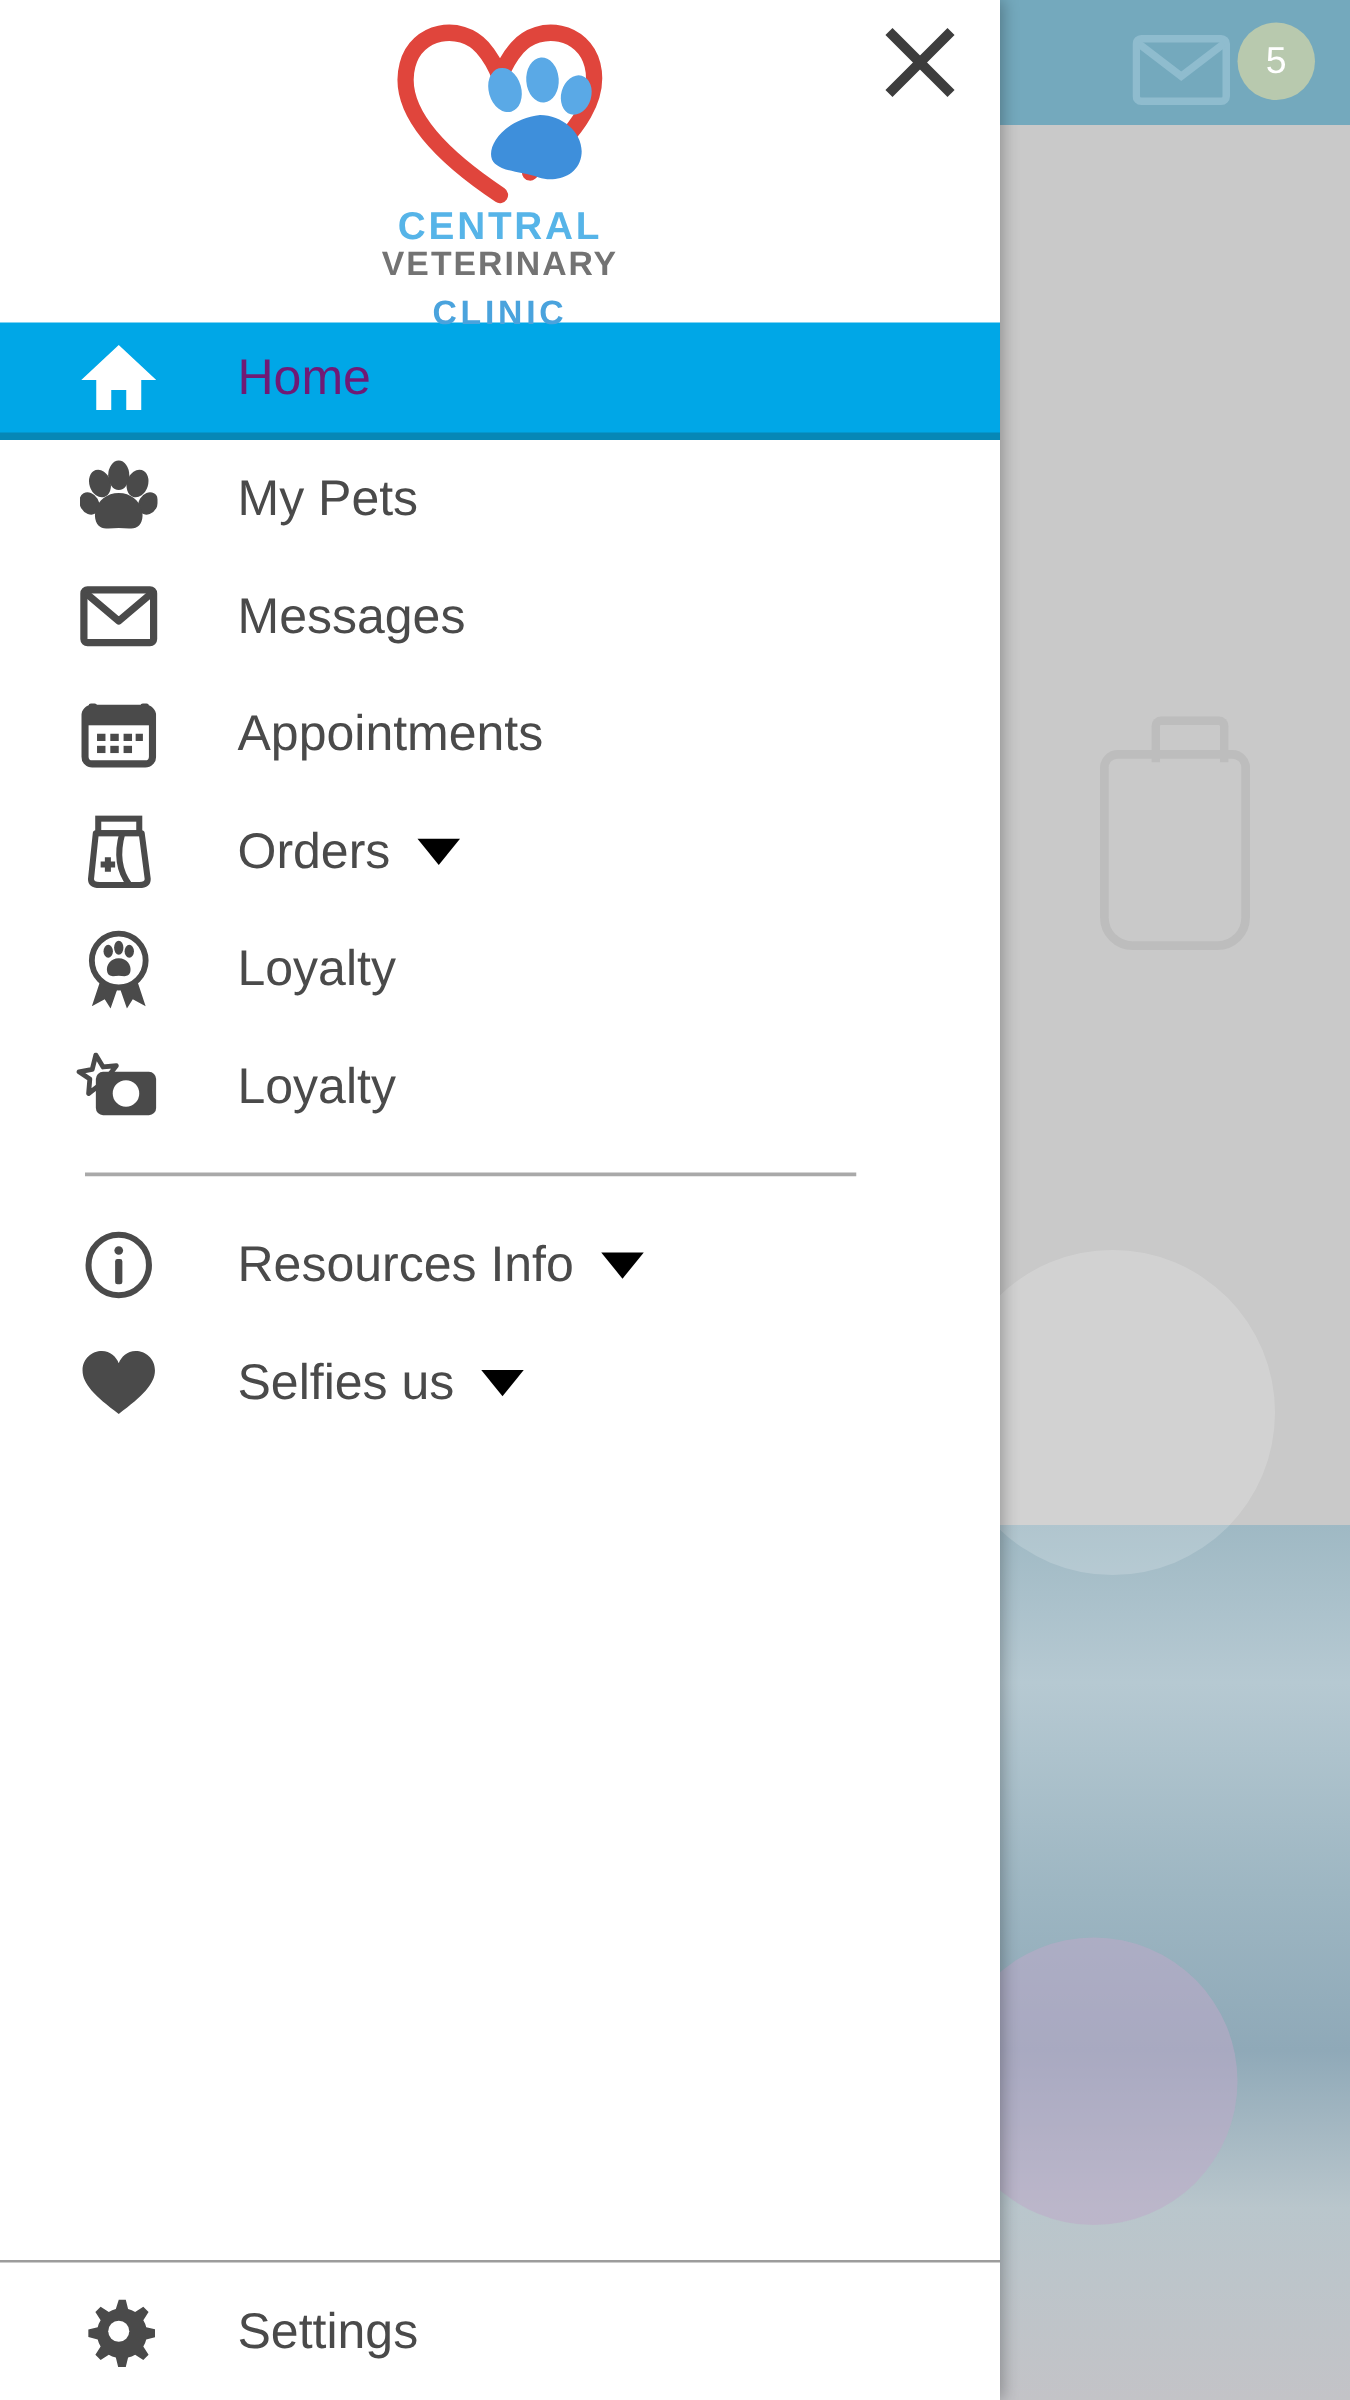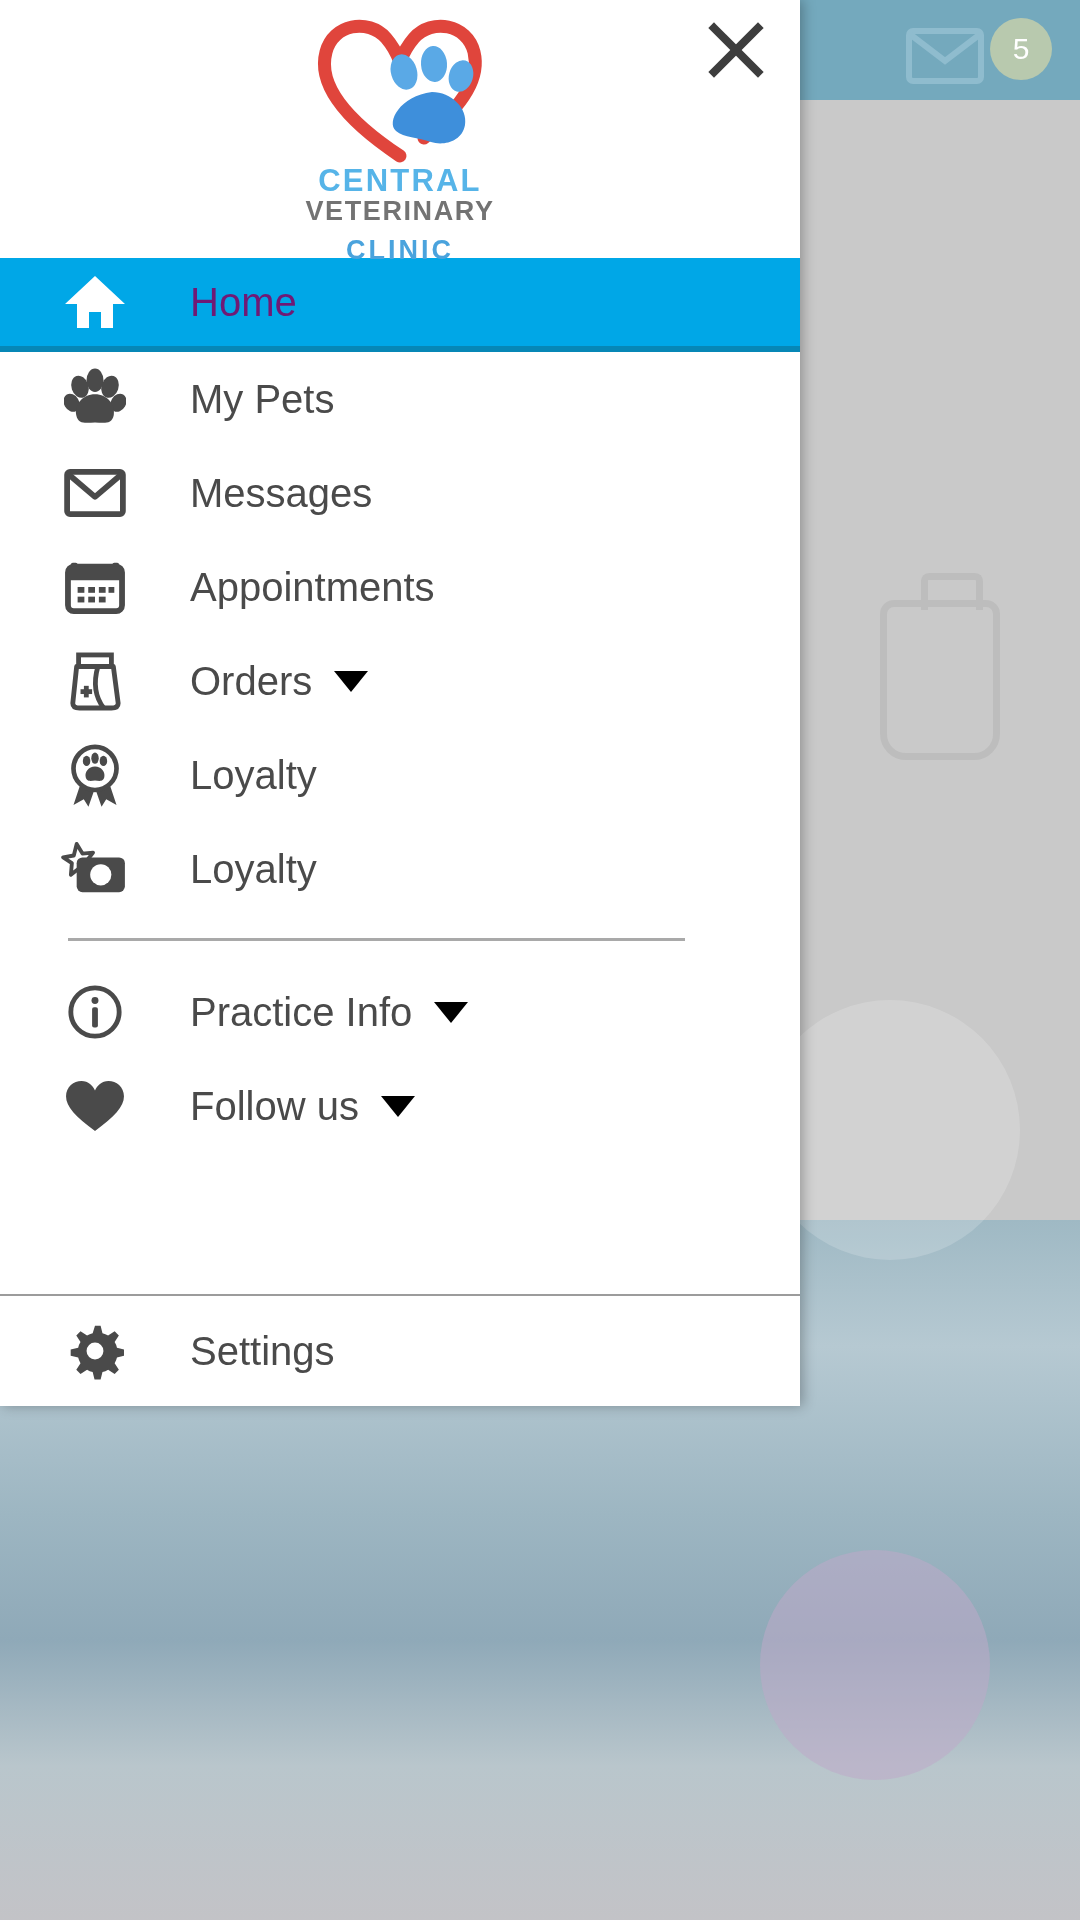--- a/index.html
+++ b/index.html
@@ -52,21 +52,21 @@
     width:48px; height:30px; border:7px solid #bcbcbc; border-bottom:none;
     border-radius:8px 8px 0 0;
   }
   .bg-circle-lg{
     position:absolute; left:760px; top:1000px; width:260px; height:260px;
     border-radius:50%; background:rgba(255,255,255,.18);
   }
 
   
   #drawer {
-    position:absolute; left:0; top:0; width:800px; height:1406px;
+    position:absolute; left:0; top:0; width:800px; height:1920px;
     background:#ffffff;
     box-shadow:3px 0 12px rgba(0,0,0,.28);
     display:flex; flex-direction:column;
   }
 
   
   .logo-header {
     height:258px; position:relative; flex:0 0 auto;
     display:flex; flex-direction:column; align-items:center; justify-content:flex-start;
   }
@@ -286,34 +286,34 @@
 
     <div class="nav-item">
       <span class="nav-icon">
         <svg viewBox="0 0 60 60" width="58" height="58">
           <circle cx="30" cy="30" r="25" fill="none" stroke="#4a4a4a" stroke-width="5"></circle>
           <circle cx="30" cy="18" r="3.6" fill="#4a4a4a"></circle>
           <rect x="27" y="25" width="6" height="21" rx="2" fill="#4a4a4a"></rect>
         </svg>
       </span>
       <span class="label-row">
-        <span class="nav-label">Practice Info</span>
+        <span class="nav-label">Resources Info</span>
         <span class="caret"></span>
       </span>
     </div>
 
     <div class="nav-item">
       <span class="nav-icon">
         <svg viewBox="0 0 64 58" width="62" height="56">
           <path d="M32 55 C 12 40, 2 30, 2 19 C 2 9, 10 3, 18 3 C 25 3, 30 8, 32 13
                    C 34 8, 39 3, 46 3 C 54 3, 62 9, 62 19 C 62 30, 52 40, 32 55 Z" fill="#4a4a4a"></path>
         </svg>
       </span>
       <span class="label-row">
-        <span class="nav-label">Follow us</span>
+        <span class="nav-label">Selfies us</span>
         <span class="caret"></span>
       </span>
     </div>
 
 
     <div class="spacer"></div>
   </div>
 
   <div class="bottom-section">
     <div class="bottom-divider"></div>

